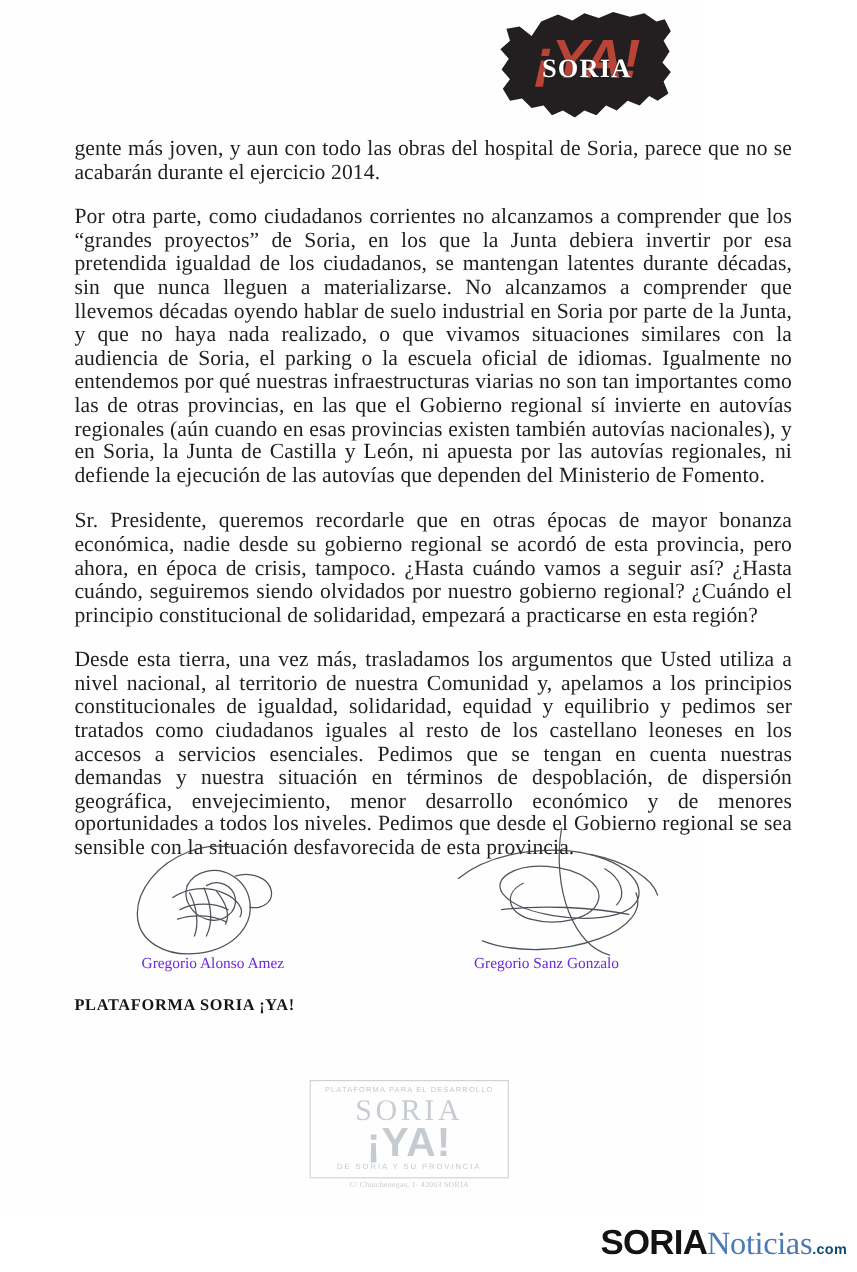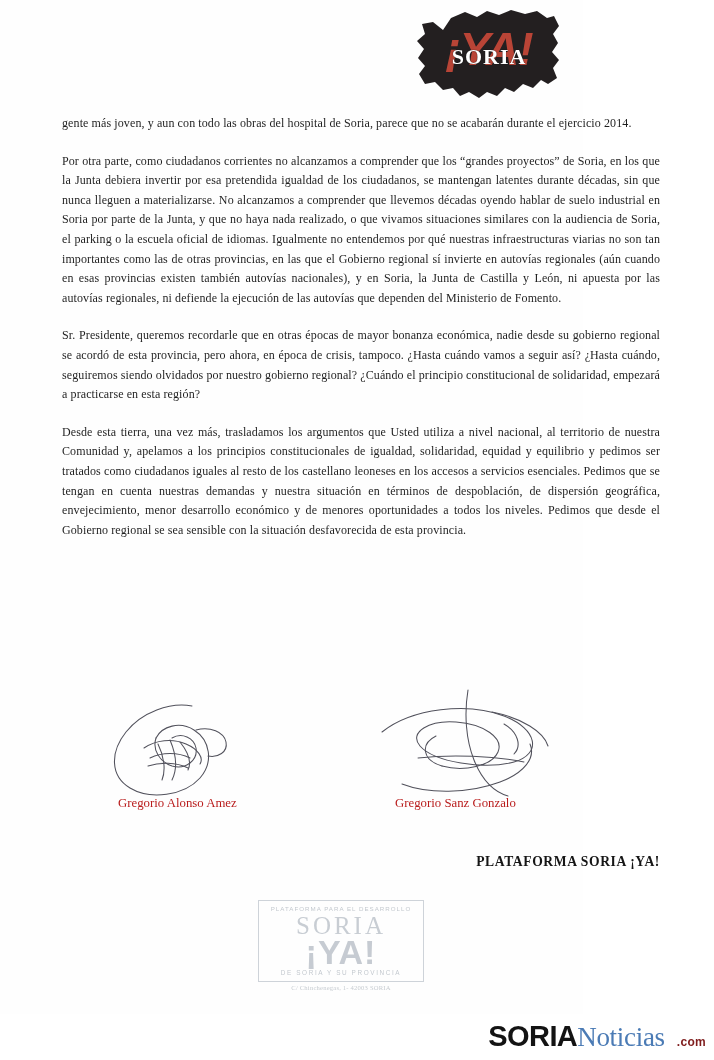--- a/index.html
+++ b/index.html
@@ -73,21 +73,21 @@
 
   
   .doc-body {
     position: absolute;
     left: 62px;
     top: 114px;
     width: 598px;
   }
   .para {
     margin: 0 0 18px 0;
-    font-size: 12px;
+    font-size: 18px;
     line-height: 19.6px;
     text-align: justify;
     text-justify: inter-word;
     color: #1f1f1f;
     letter-spacing: 0.1px;
   }
   .para-closing { margin-bottom: 0; }
 
   
   .sig-zone {
@@ -108,32 +108,32 @@
     position: absolute;
     left: 62px;
     top: 795px;
     width: 598px;
     height: 20px;
   }
   .name {
     position: absolute;
     font-size: 12.8px;
     line-height: 16px;
-    color: #b91c1c;
+    color: #6d28d9;
     white-space: nowrap;
   }
   .name-left  { left: 56px; }
   .name-right { left: 333px; text-align: right; }
 
   .org-line {
     position: absolute;
     left: 62px;
-    top: 854px;
+    top: 830px;
     width: 598px;
-    text-align: right;
+    text-align: left;
     font-size: 13.6px;
     font-weight: bold;
     letter-spacing: 0.6px;
     color: #161616;
   }
 
   
   .stamp {
     position: absolute;
     left: 258px;
@@ -236,23 +236,22 @@
     font-size: 27px;
     letter-spacing: -0.3px;
     color: #4b7bb5;
     vertical-align: baseline;
   }
   .wm-com {
     font-family: "Liberation Sans", sans-serif;
     font-weight: bold;
     font-size: 12px;
     letter-spacing: 0.3px;
-    color: #7f1d1d;
+    color: #0c4a6e;
     vertical-align: baseline;
-    margin-left: 12px;
   }
 </style>
 </head>
 <body>
 
 <div class="page">
 
   <div class="header-logo">
     <svg class="logo-map" viewBox="0 0 152 92">
       <path fill="#231f20" d="M30,22 L38,10 L52,4 L64,9 L74,3 L86,7 L98,2 L112,6 L124,3 L134,10 L141,8

